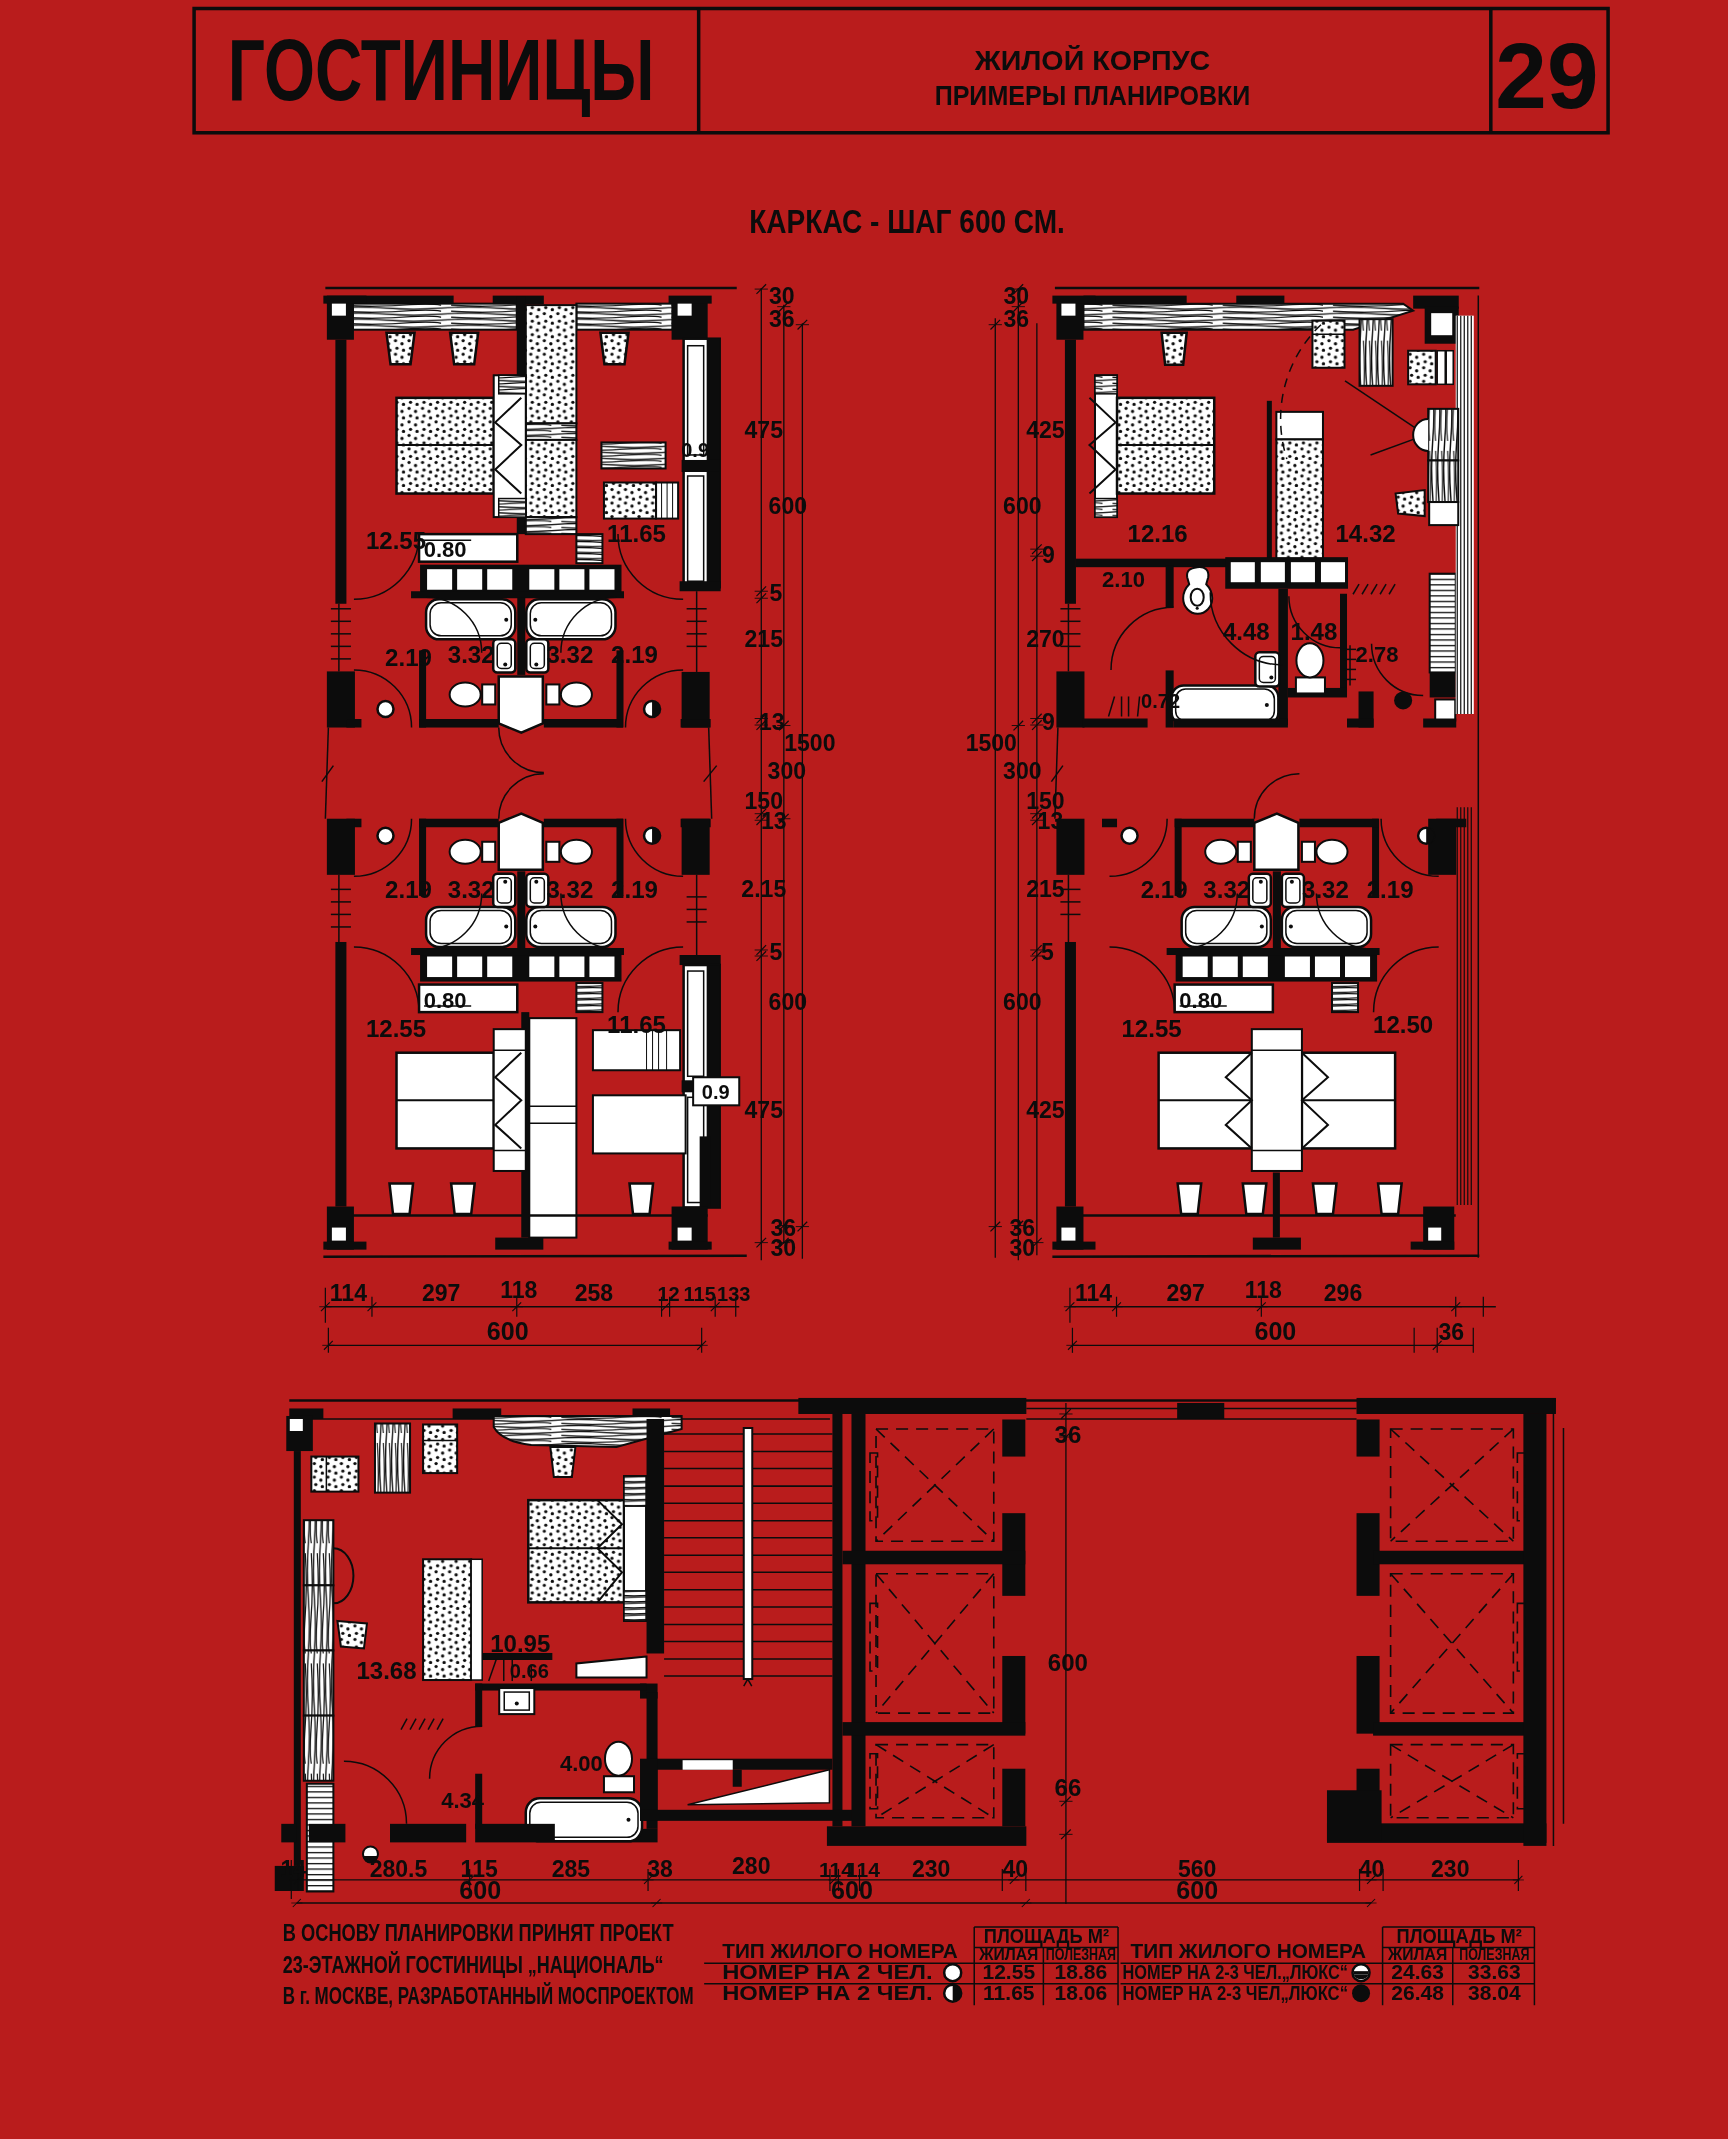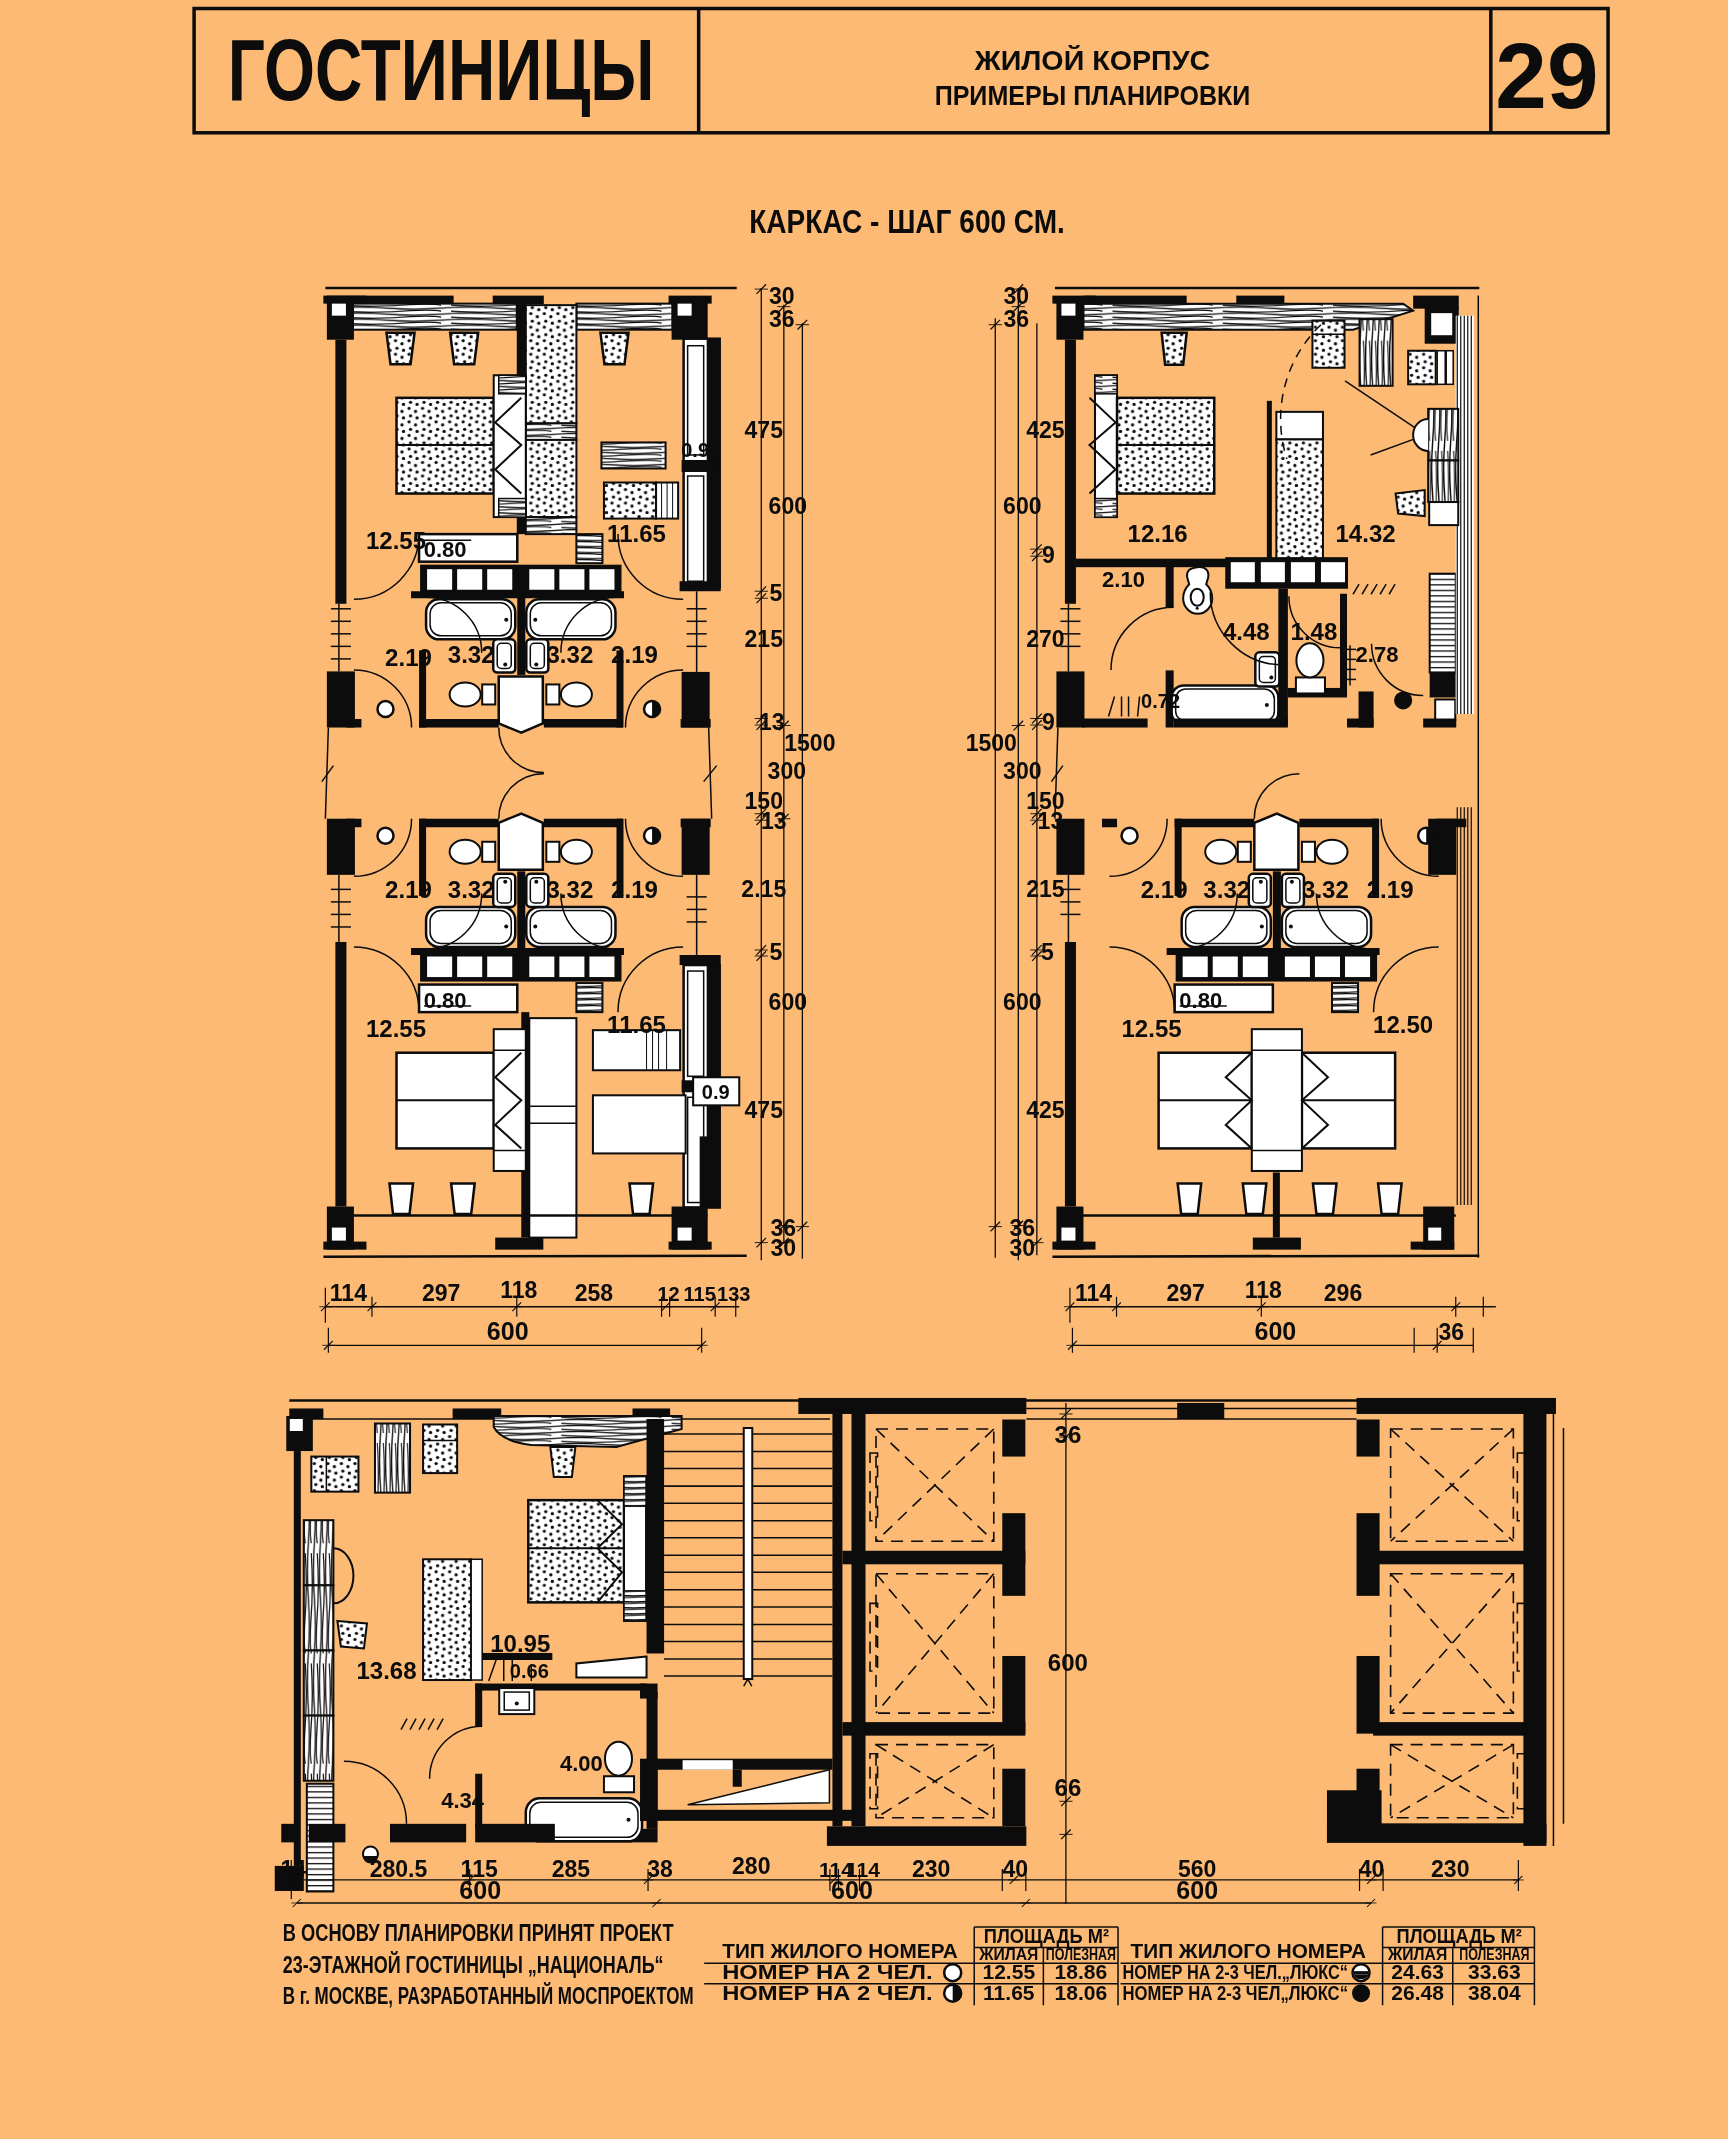--- a/index.html
+++ b/index.html
@@ -1,16 +1,16 @@
 <!DOCTYPE html>
 <html style="font-size:8px"><head>
 <meta charset="utf-8">
 <style>
 html,body{margin:0;padding:0;background:#fff;}
-#page{position:relative;width:1729px;height:2140px;background:#fdba74;overflow:hidden;
+#page{position:relative;width:1729px;height:2140px;background:#b91c1c;overflow:hidden;
 font-family:"Liberation Sans", sans-serif;}
 svg{position:absolute;left:0;top:0;}
 text{font-family:"Liberation Sans", sans-serif;fill:#0c0c0c;}
 </style>
 </head>
 <body>
 <div id="page">
 <svg width="1729" height="2140" viewBox="0 0 3450 4271">
 <defs>
 <pattern id="dotpat" width="27" height="27" patternUnits="userSpaceOnUse">

